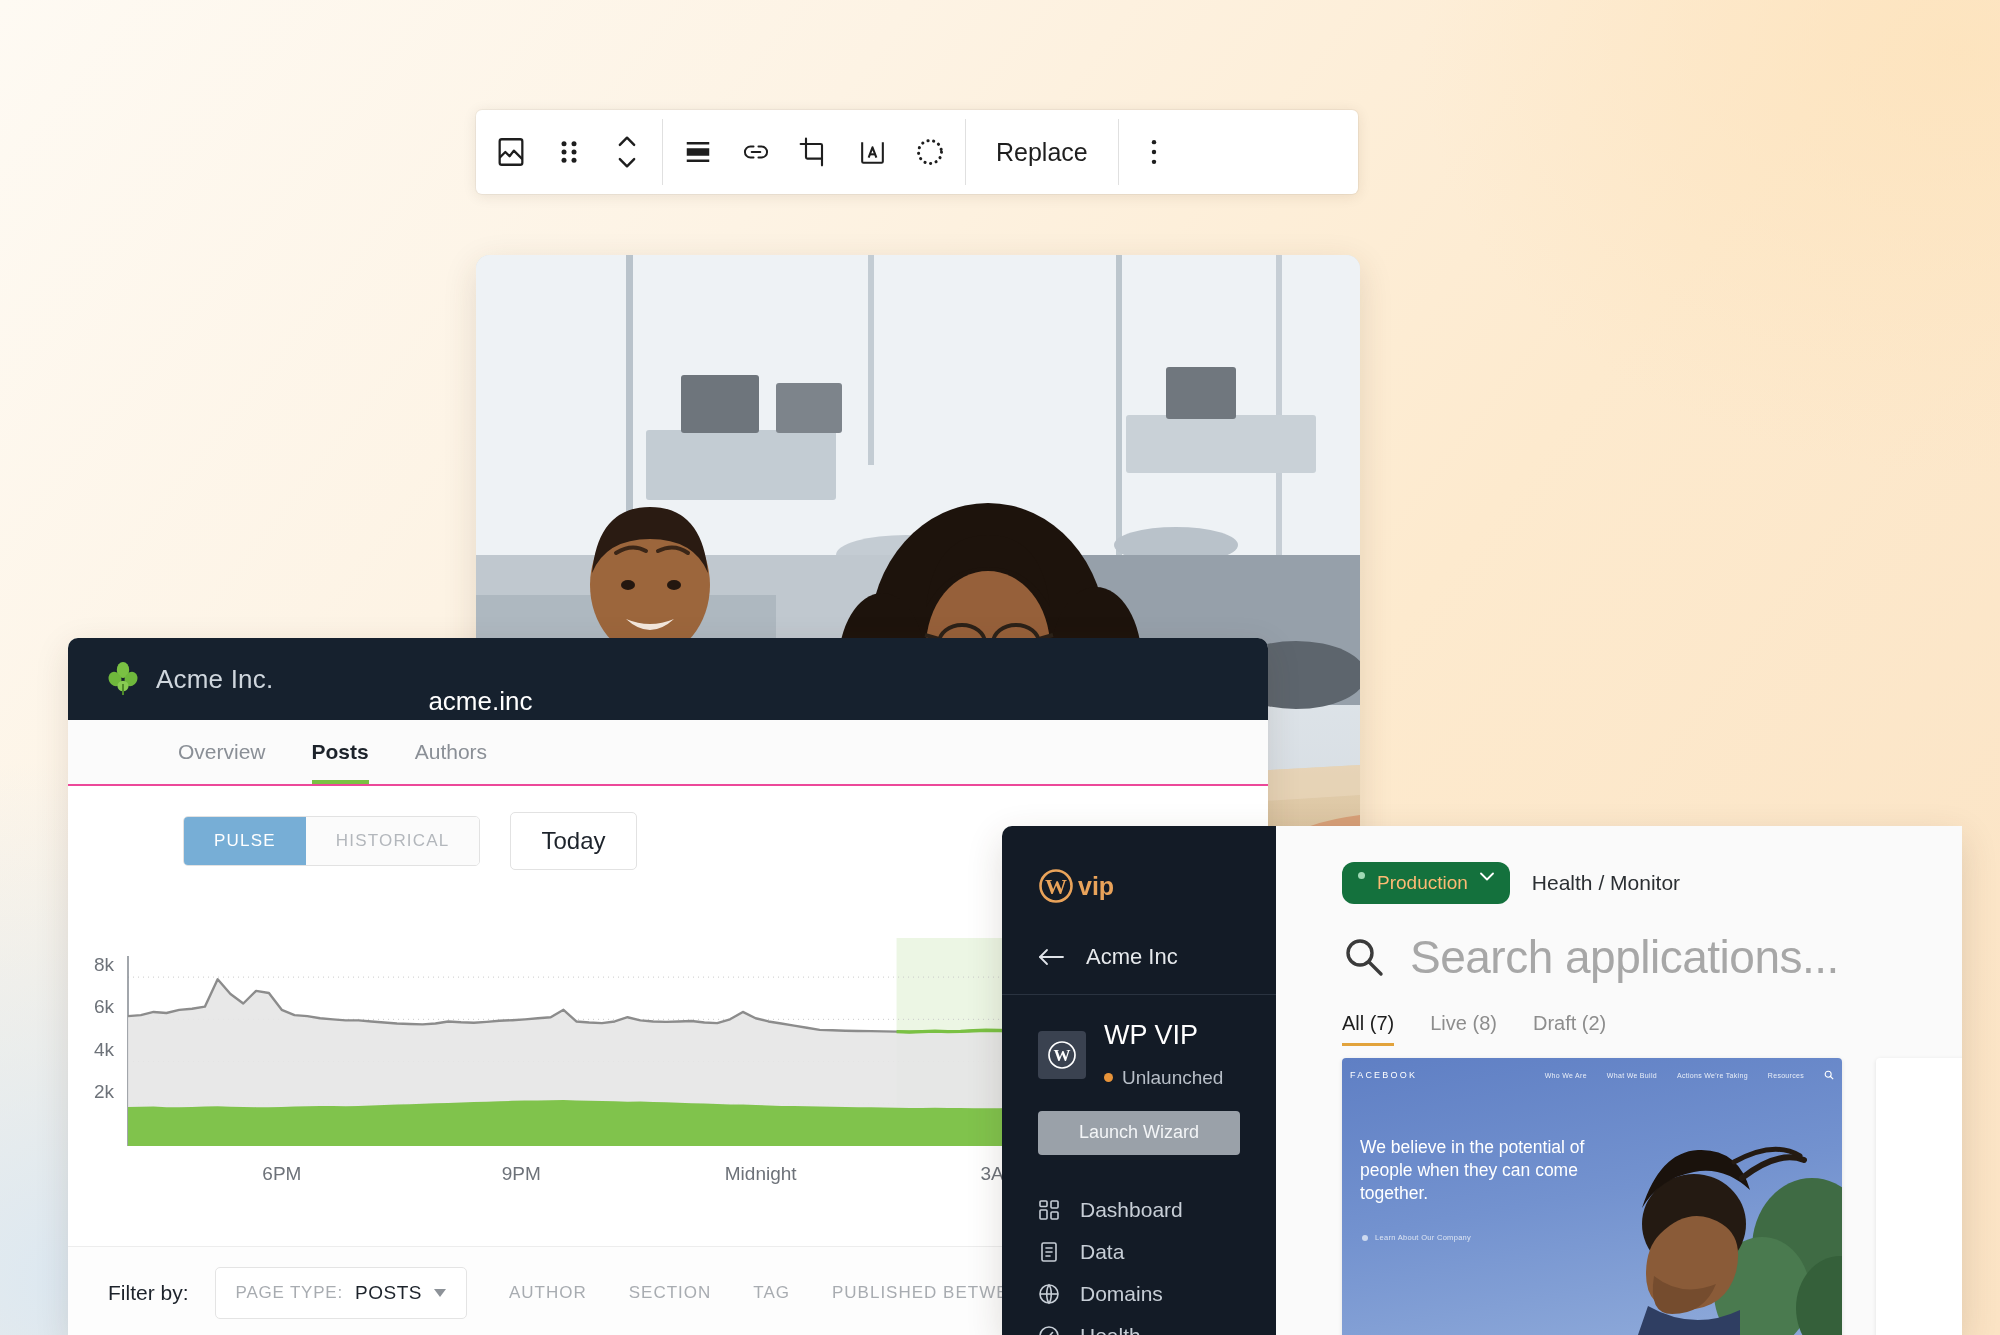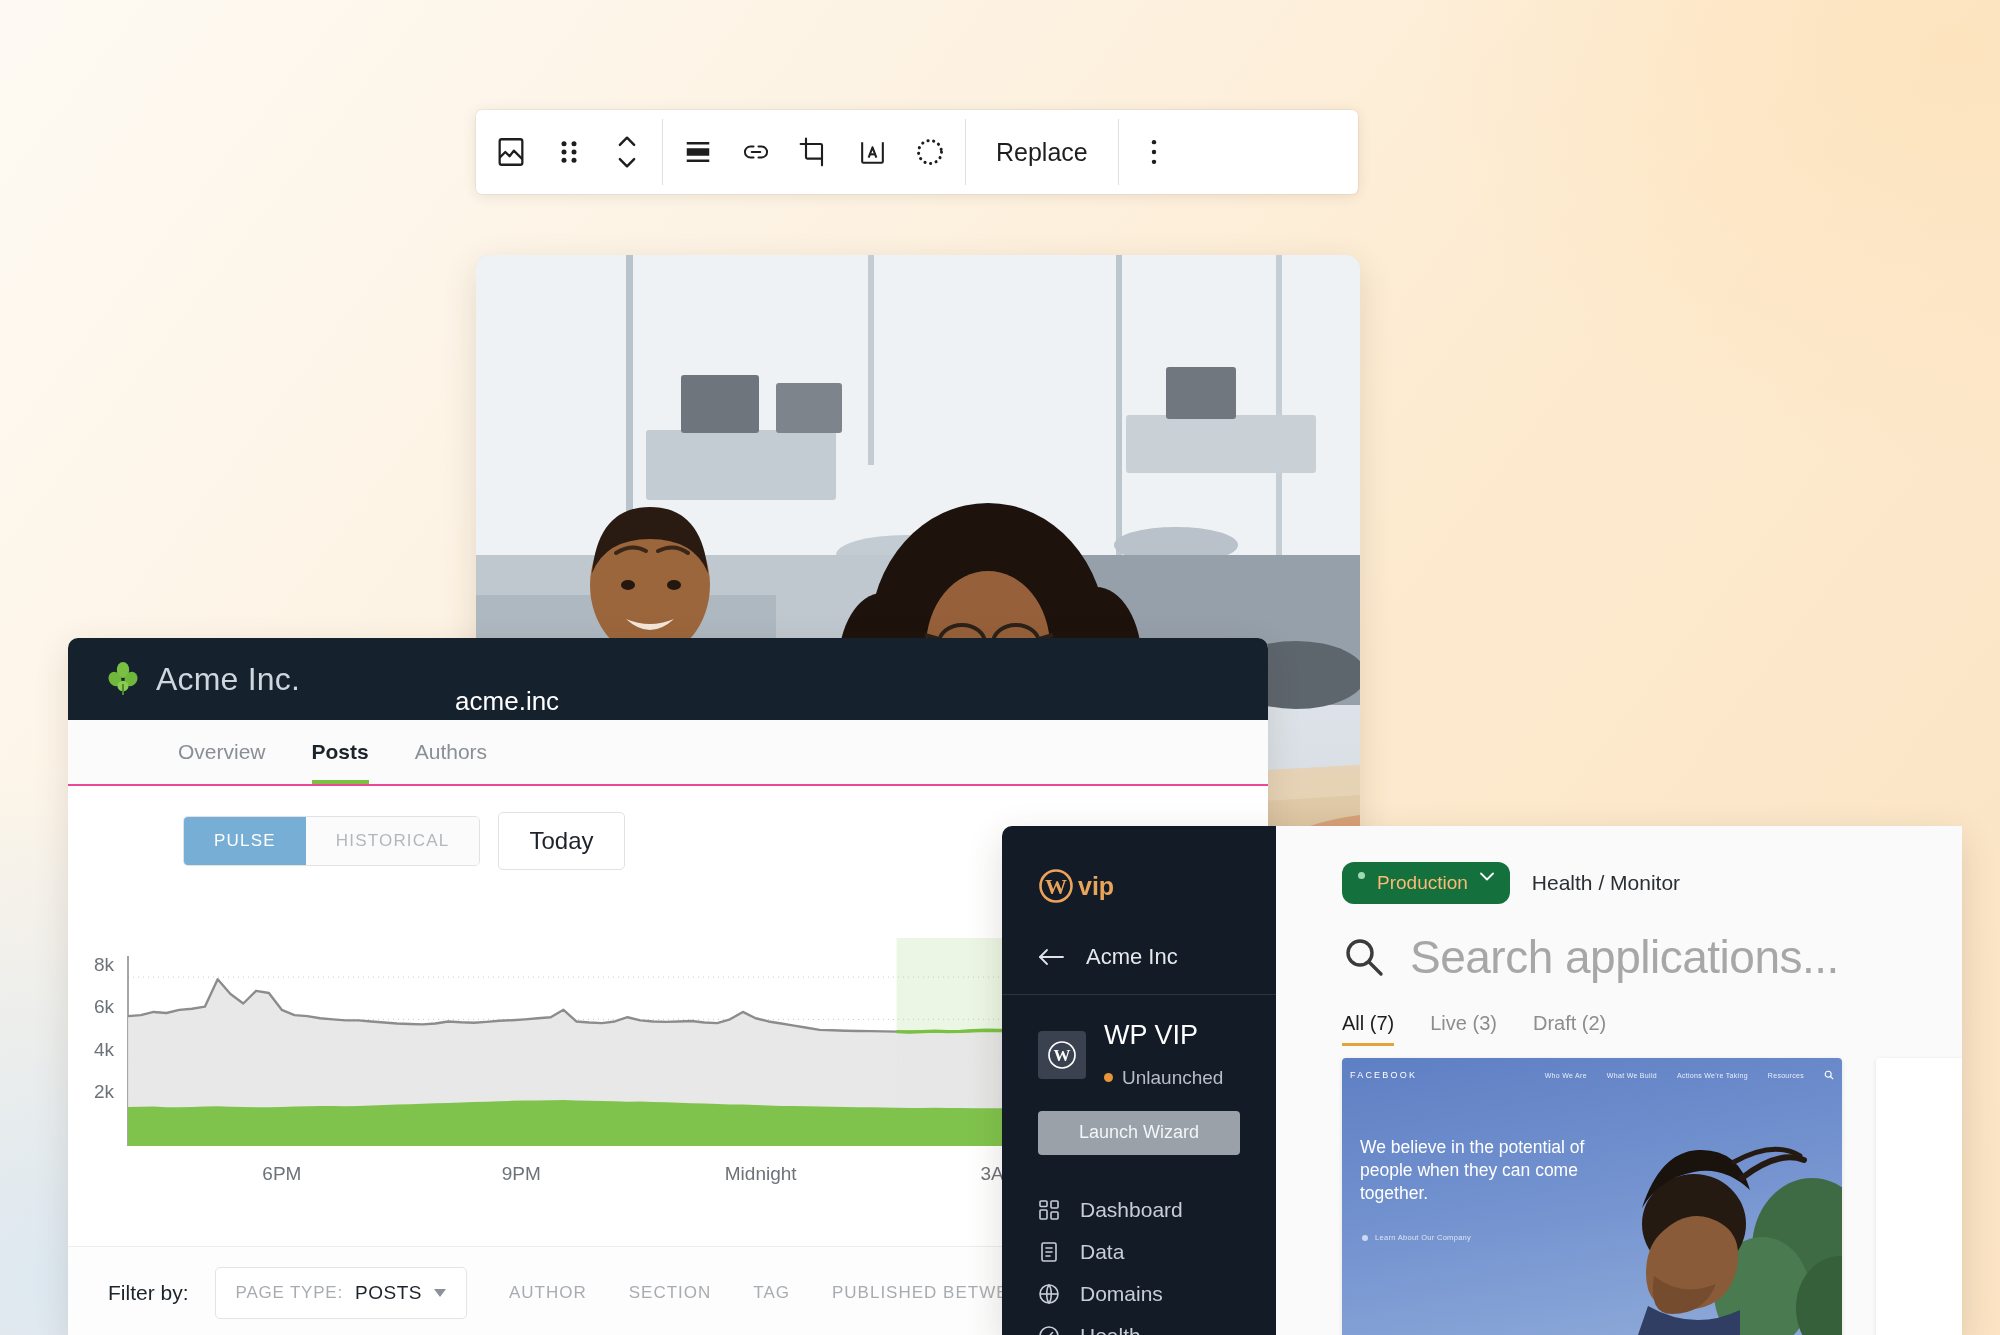--- a/index.html
+++ b/index.html
@@ -50,32 +50,32 @@
   .analytics {
     position:absolute; left: 68px; top: 638px; width: 1200px; height: 700px;
     border-radius: 10px 10px 0 0; overflow:hidden;
     box-shadow: 0 10px 34px rgba(70,50,30,.13);
     background:#fff;
   }
   .an-head {
     height: 82px; background:#16212e; display:flex; align-items:center; padding: 0 40px;
   }
   .an-logo { width:30px; height:34px; margin-right:18px; flex:none; }
-  .an-name { color:#cfd6dd; font-size:32px; letter-spacing:.2px; }
+  .an-name { color:#cfd6dd; font-size:26px; letter-spacing:.2px; }
   .an-domain { color:#fff; font-size:26px; margin-left: 155px; margin-top: 44px; }
   .an-tabs {
     height: 66px; background:#fbfbfb; border-bottom:2px solid #ec4899;
     display:flex; align-items:flex-end; padding-left: 110px; gap: 46px;
   }
   .an-tab {
     font-size: 21px; color:#8a8f96; padding-bottom: 16px; cursor:pointer;
     border-bottom: 4px solid transparent;
   }
   .an-tab.active { color:#1d232b; font-weight:bold; border-bottom-color:#7ac143; }
-  .an-ctrls { display:flex; align-items:center; padding: 26px 0 0 115px; gap: 0; }
+  .an-ctrls { display:flex; align-items:center; padding: 26px 0 0 115px; gap: 12px; }
   .seg {
     display:flex; border:1px solid #e2e2e2; border-radius:5px; overflow:hidden; background:#fff;
   }
   .seg div { padding: 14px 30px; font-size:17px; letter-spacing:1.2px; cursor:pointer; }
   .seg .on { background:#77aed6; color:#fff; }
   .seg .off { background:#fbfbfb; color:#b3b7bc; }
   .today {
     margin-left: 18px; padding: 14px 30px; font-size:24px; color:#1d232b;
     border:1px solid #e2e2e2; border-radius:5px; background:#fff; cursor:pointer;
   }
@@ -546,21 +546,21 @@
     <div class="vm-search">
       <svg width="42" height="42" viewBox="0 0 42 42" fill="none" stroke="#3b3b3b" stroke-width="3.4" stroke-linecap="round">
         <circle cx="18" cy="17" r="12"></circle>
           <path d="M27 26l12 12"></path>
       </svg>
       <span class="vm-search-ph">Search applications...</span>
     </div>
 
     <div class="vm-tabs">
       <div class="vm-tab active">All (7)</div>
-      <div class="vm-tab">Live (3)</div>
+      <div class="vm-tab">Live (8)</div>
       <div class="vm-tab">Draft (2)</div>
     </div>
 
     <div class="cards">
       <div class="card">
         <div class="fbprev">
           <svg viewBox="0 0 500 300" preserveAspectRatio="none">
             <defs>
               <linearGradient id="skyG" x1="0" y1="0" x2="0.3" y2="1">
                 <stop offset="0" stop-color="#5f7fc4"></stop>

